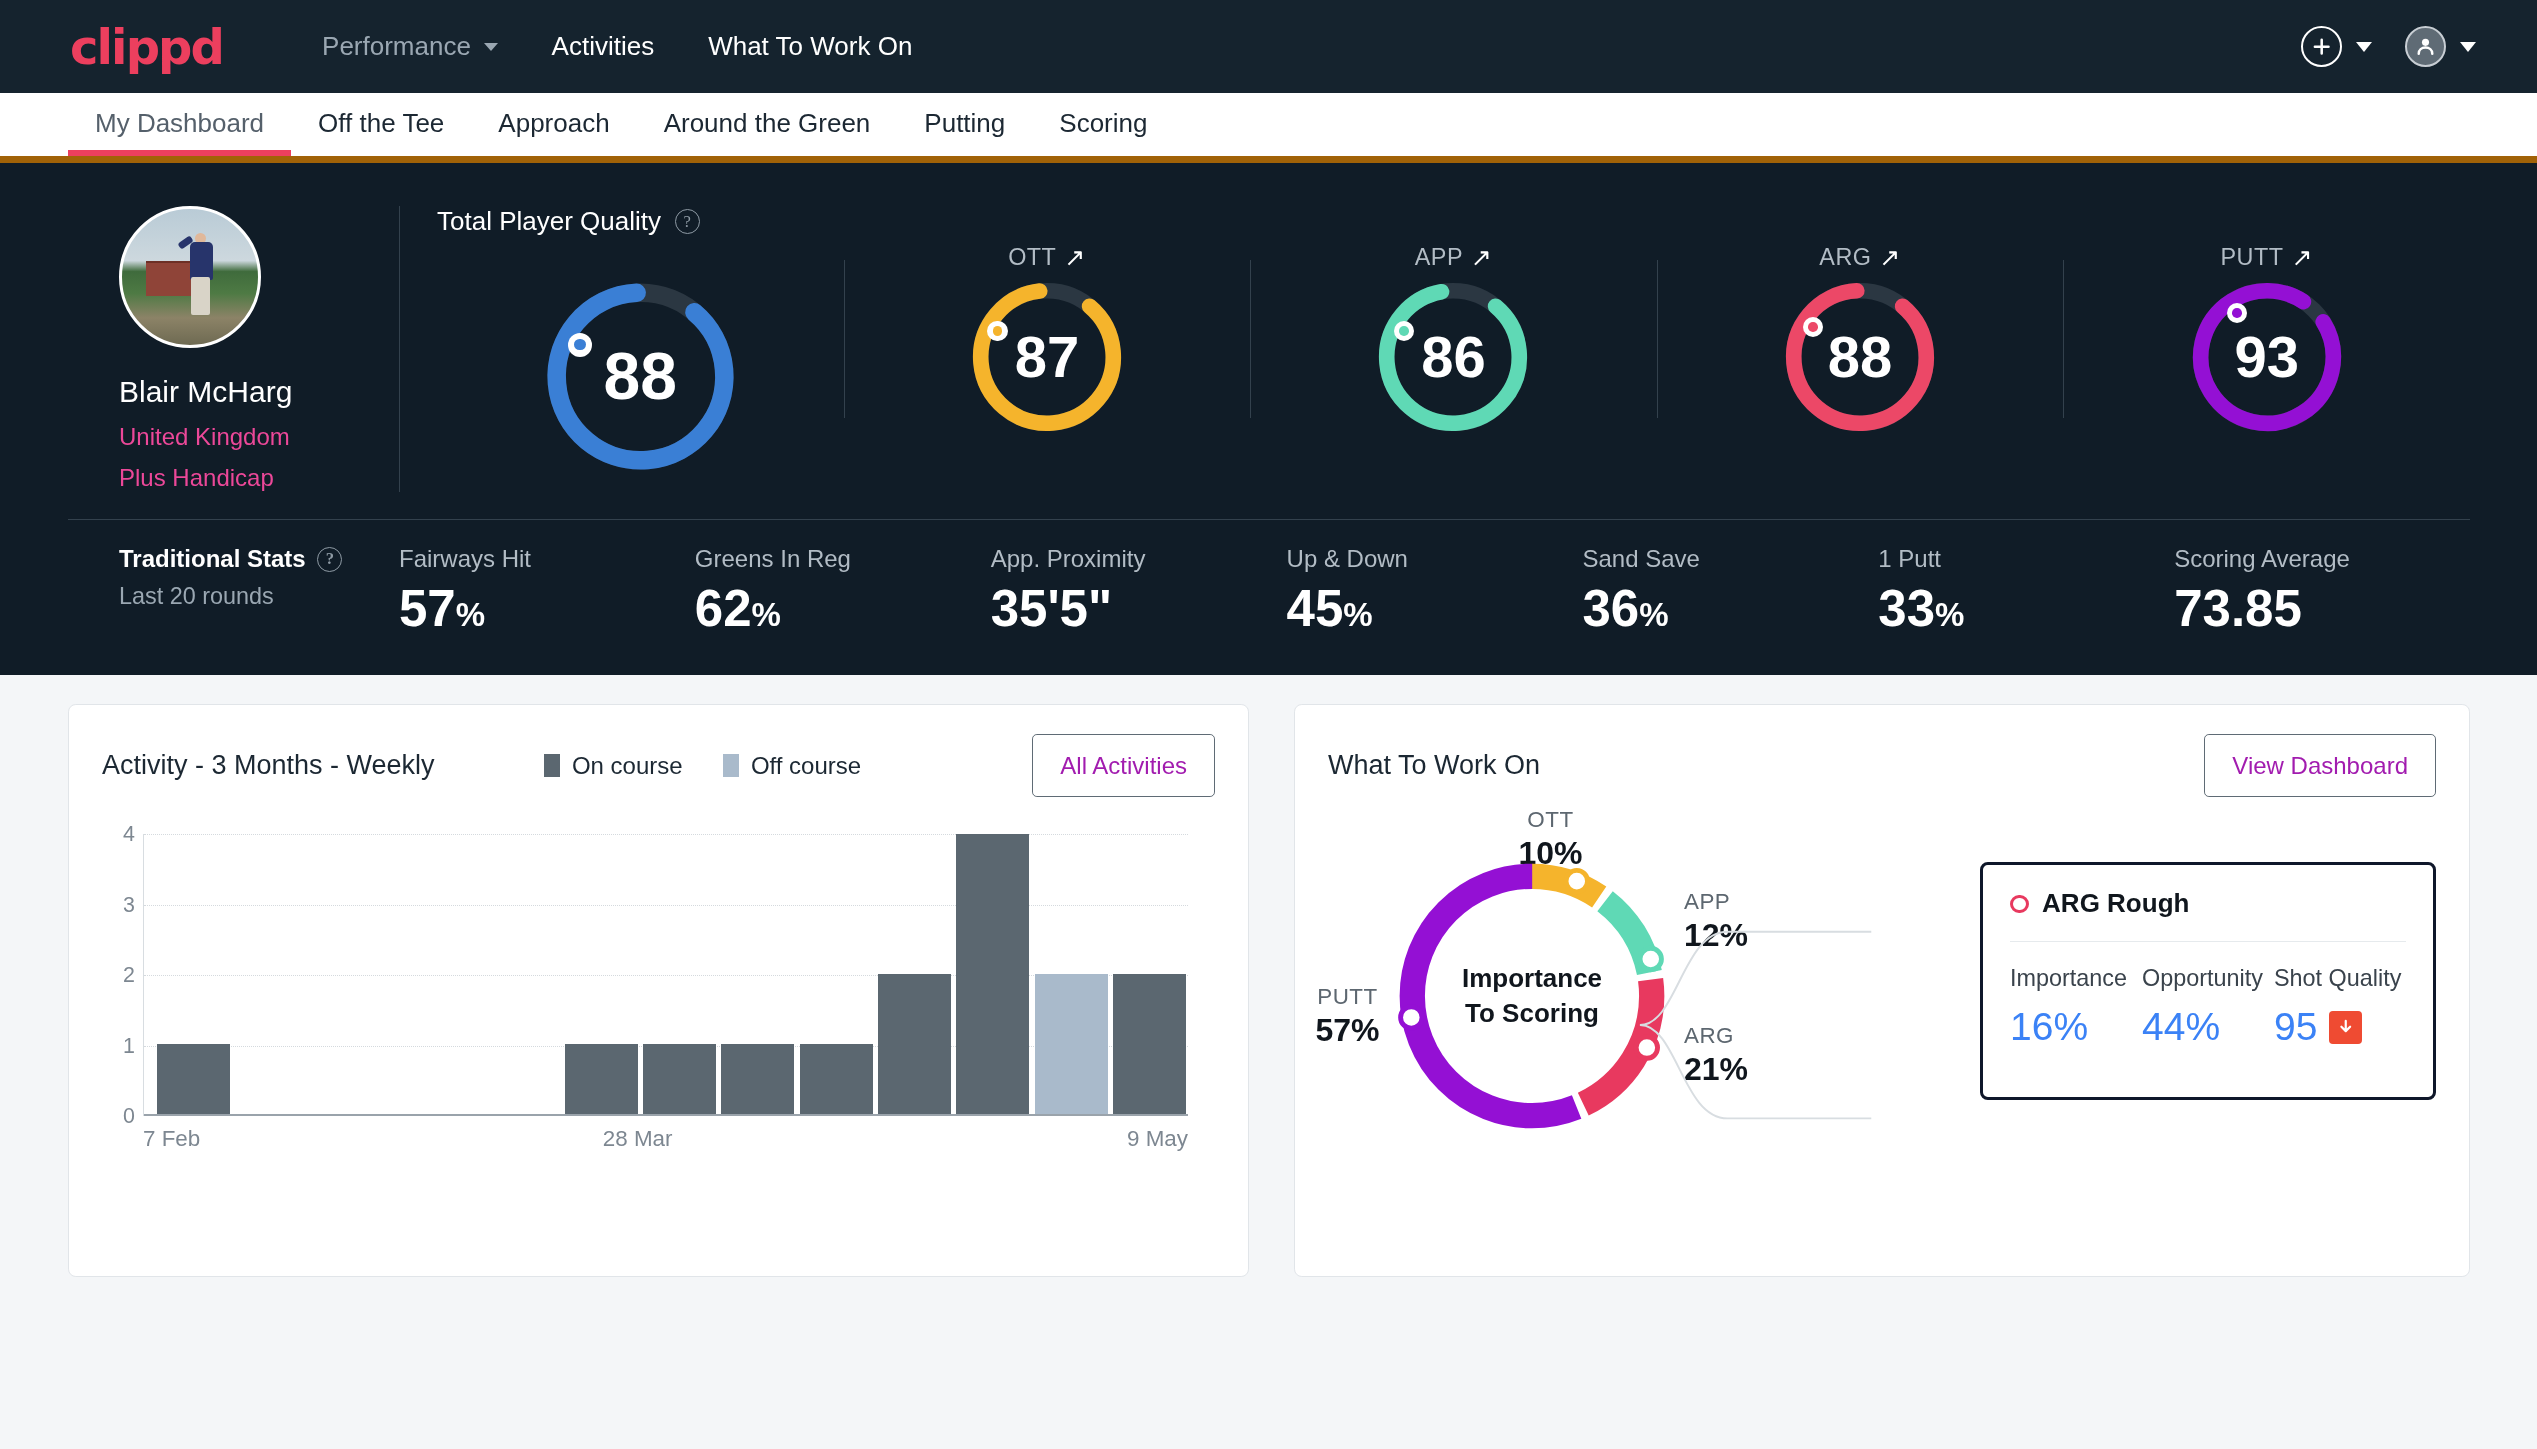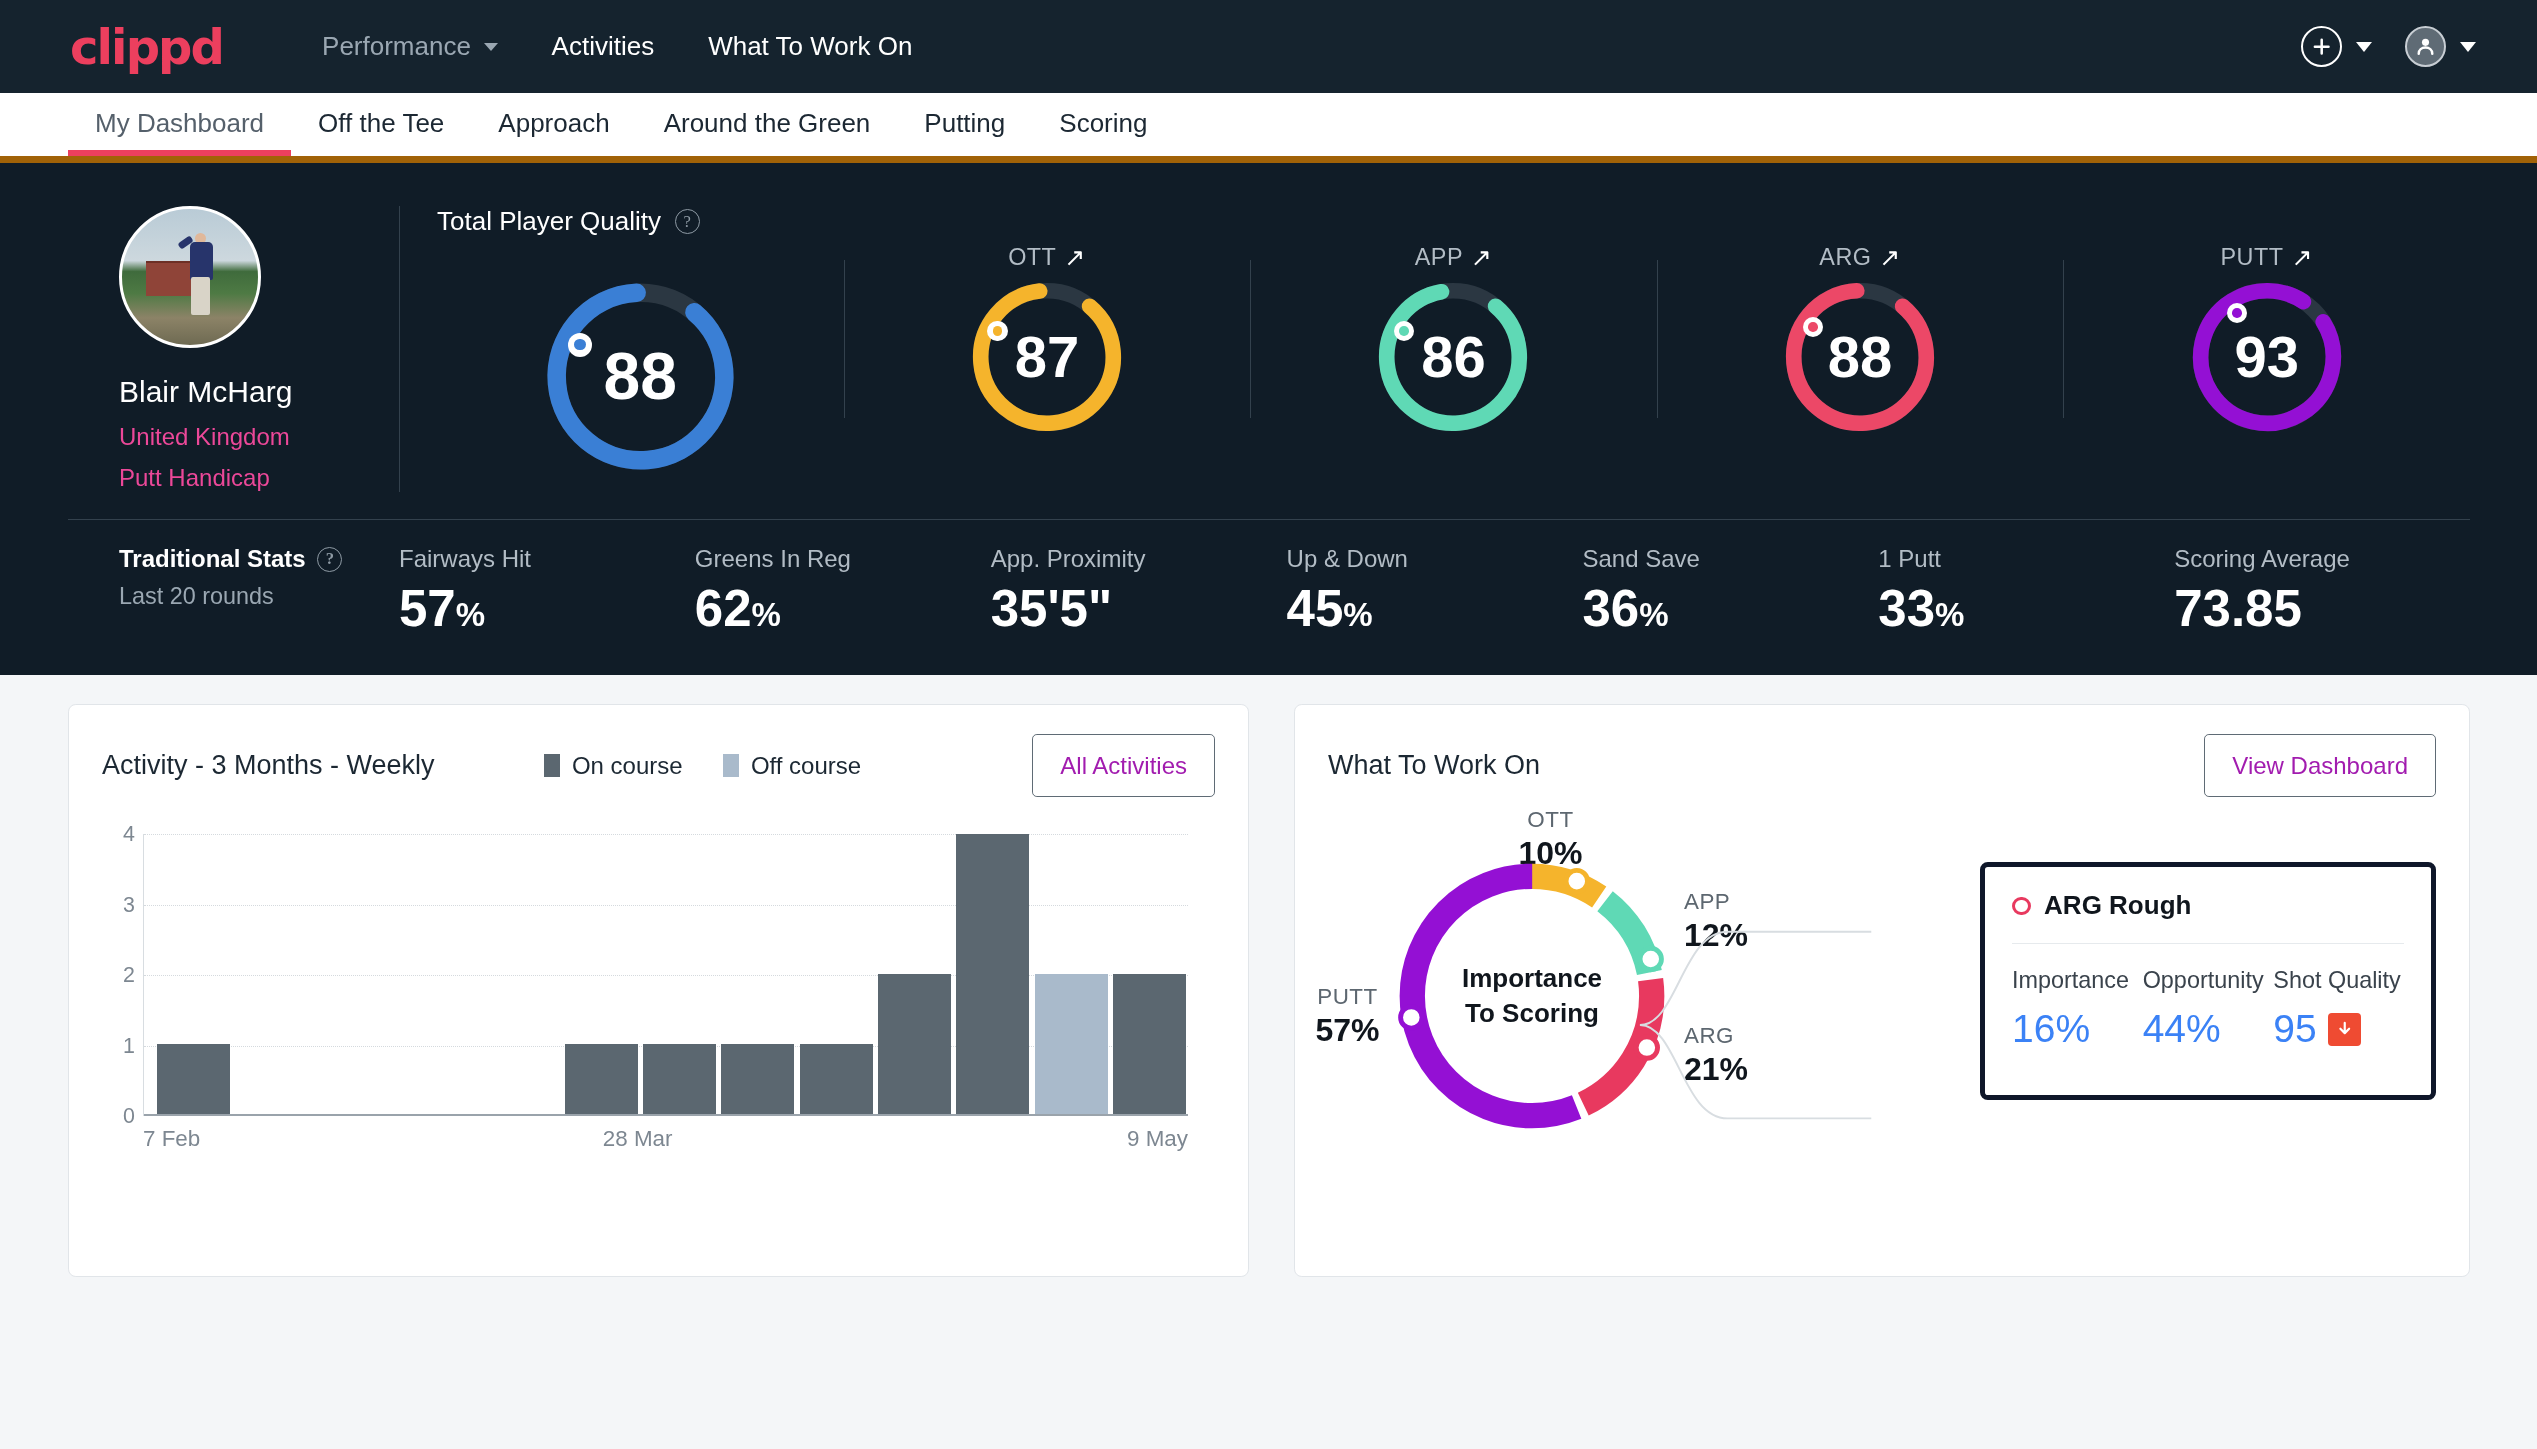--- a/index.html
+++ b/index.html
@@ -204,21 +204,21 @@
   .donut-center {
     position:absolute; inset:0; display:flex; flex-direction:column;
     align-items:center; justify-content:center; color:#10161d;
     font-size: 26px; font-weight: bold; line-height: 1.35; text-align:center;
   }
   .dlabel { position:absolute; text-align:center; }
   .dlabel .k { font-size: 22.4px; color:#5d6770; letter-spacing:0.5px; }
   .dlabel .v { font-size: 32px; color:#10161d; font-weight:bold; margin-top: 1.9px; }
   .detail-card {
     position:absolute; right: 0; top: 55px; width: 456px; height: 238px;
-    border:5px solid #0f172a; border-radius: 7.8px; background:#fff;
+    border:3px solid #0f172a; border-radius: 7.8px; background:#fff;
     padding: 23.4px 27px;
   }
   .detail-title {
     display:flex; align-items:center; gap: 13.6px;
     font-size: 26px; font-weight:bold; color:#10161d;
   }
   .ring-dot-sm {
     width: 18.5px; height: 18.5px; border-radius:50%;
     border: 3.9px solid #e8395f;
   }
@@ -288,21 +288,21 @@
     <div class="profile">
       <div class="avatar-big">
         <div class="bldg"></div>
         <div class="person-arm"></div>
         <div class="person-head"></div>
         <div class="person-body"></div>
         <div class="person-legs"></div>
       </div>
       <div class="pname">Blair McHarg</div>
       <div class="pmeta">United Kingdom</div>
-      <div class="pmeta">Putt Handicap</div>
+      <div class="pmeta">Plus Handicap</div>
     </div>
 
     <div class="quality-wrap">
       <div class="q-title">
         <span>Total Player Quality</span>
         <span class="help-circle">?</span>
       </div>
       <div class="rings">
 
         <div class="ring-cell">

